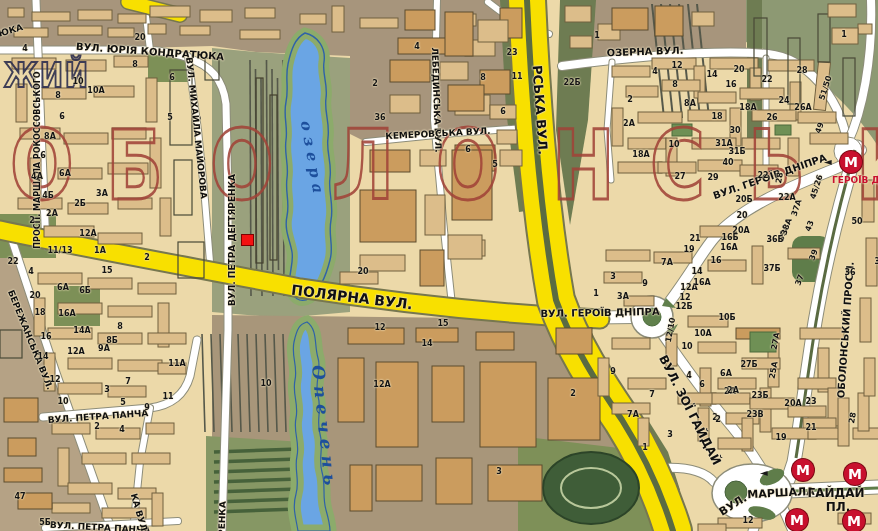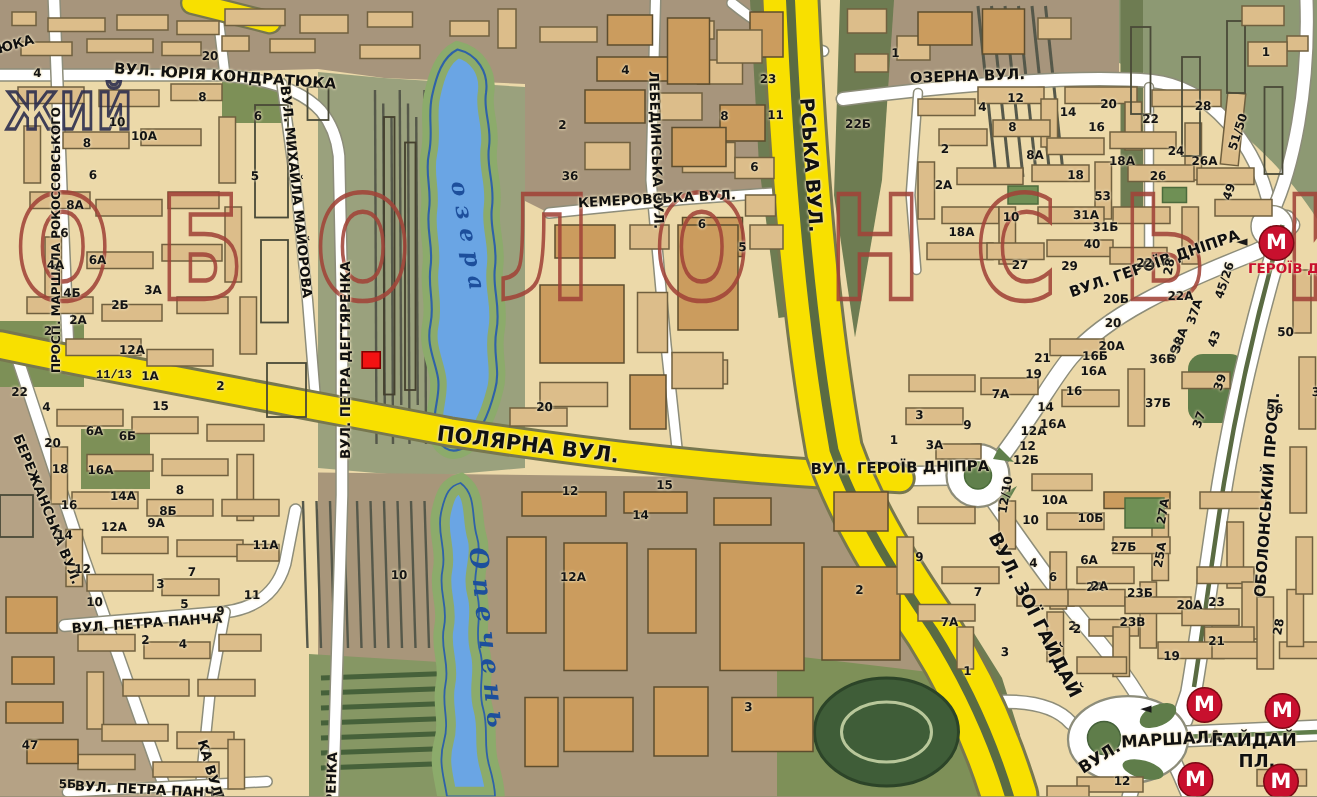--- a/index.html
+++ b/index.html
@@ -454,21 +454,21 @@
       <div class="num" style="left: 43px; top: 156px; transform: translate(-50%, -50%) rotate(0deg);">6</div>
       <div class="num" style="left: 65px; top: 174px; transform: translate(-50%, -50%) rotate(0deg);">6А</div>
       <div class="num" style="left: 37px; top: 177px; transform: translate(-50%, -50%) rotate(0deg);">4А</div>
       <div class="num" style="left: 48px; top: 196px; transform: translate(-50%, -50%) rotate(0deg);">4Б</div>
       <div class="num" style="left: 52px; top: 214px; transform: translate(-50%, -50%) rotate(0deg);">2А</div>
       <div class="num" style="left: 32px; top: 221px; transform: translate(-50%, -50%) rotate(0deg);">2</div>
       <div class="num" style="left: 80px; top: 204px; transform: translate(-50%, -50%) rotate(0deg);">2Б</div>
       <div class="num" style="left: 102px; top: 194px; transform: translate(-50%, -50%) rotate(0deg);">3А</div>
       <div class="num" style="left: 88px; top: 234px; transform: translate(-50%, -50%) rotate(0deg);">12А</div>
       <div class="num" style="left: 100px; top: 251px; transform: translate(-50%, -50%) rotate(0deg);">1А</div>
-      <div class="num" style="left: 76px; top: 251px; transform: translate(-50%, -50%) rotate(0deg); font-family: Liberation Mono, monospace;">11/13</div>
+      <div class="num" style="left: 60px; top: 251px; transform: translate(-50%, -50%) rotate(0deg);">11/13</div>
       <div class="num" style="left: 107px; top: 271px; transform: translate(-50%, -50%) rotate(0deg);">15</div>
       <div class="num" style="left: 13px; top: 262px; transform: translate(-50%, -50%) rotate(0deg);">22</div>
       <div class="num" style="left: 135px; top: 65px; transform: translate(-50%, -50%) rotate(0deg);">8</div>
       <div class="num" style="left: 172px; top: 78px; transform: translate(-50%, -50%) rotate(0deg);">6</div>
       <div class="num" style="left: 170px; top: 118px; transform: translate(-50%, -50%) rotate(0deg);">5</div>
       <div class="num" style="left: 417px; top: 47px; transform: translate(-50%, -50%) rotate(0deg);">4</div>
       <div class="num" style="left: 375px; top: 84px; transform: translate(-50%, -50%) rotate(0deg);">2</div>
       <div class="num" style="left: 380px; top: 118px; transform: translate(-50%, -50%) rotate(0deg);">36</div>
       <div class="num" style="left: 512px; top: 53px; transform: translate(-50%, -50%) rotate(0deg);">23</div>
       <div class="num" style="left: 517px; top: 77px; transform: translate(-50%, -50%) rotate(0deg);">11</div>
@@ -522,21 +522,21 @@
       <div class="num" style="left: 784px; top: 101px; transform: translate(-50%, -50%) rotate(0deg);">24</div>
       <div class="num" style="left: 826px; top: 88px; transform: translate(-50%, -50%) rotate(-72deg);">51/50</div>
       <div class="num" style="left: 675px; top: 85px; transform: translate(-50%, -50%) rotate(0deg);">8</div>
       <div class="num" style="left: 630px; top: 100px; transform: translate(-50%, -50%) rotate(0deg);">2</div>
       <div class="num" style="left: 690px; top: 104px; transform: translate(-50%, -50%) rotate(0deg);">8А</div>
       <div class="num" style="left: 748px; top: 108px; transform: translate(-50%, -50%) rotate(0deg);">18А</div>
       <div class="num" style="left: 717px; top: 117px; transform: translate(-50%, -50%) rotate(0deg);">18</div>
       <div class="num" style="left: 772px; top: 118px; transform: translate(-50%, -50%) rotate(0deg);">26</div>
       <div class="num" style="left: 803px; top: 108px; transform: translate(-50%, -50%) rotate(0deg);">26А</div>
       <div class="num" style="left: 629px; top: 124px; transform: translate(-50%, -50%) rotate(0deg);">2А</div>
-      <div class="num" style="left: 735px; top: 131px; transform: translate(-50%, -50%) rotate(0deg);">53</div>
+      <div class="num" style="left: 735px; top: 131px; transform: translate(-50%, -50%) rotate(0deg);">30</div>
       <div class="num" style="left: 674px; top: 145px; transform: translate(-50%, -50%) rotate(0deg);">10</div>
       <div class="num" style="left: 724px; top: 144px; transform: translate(-50%, -50%) rotate(0deg);">31А</div>
       <div class="num" style="left: 737px; top: 152px; transform: translate(-50%, -50%) rotate(0deg);">31Б</div>
       <div class="num" style="left: 728px; top: 163px; transform: translate(-50%, -50%) rotate(0deg);">40</div>
       <div class="num" style="left: 641px; top: 155px; transform: translate(-50%, -50%) rotate(0deg);">18А</div>
       <div class="num" style="left: 680px; top: 177px; transform: translate(-50%, -50%) rotate(0deg);">27</div>
       <div class="num" style="left: 713px; top: 178px; transform: translate(-50%, -50%) rotate(0deg);">29</div>
       <div class="num" style="left: 763px; top: 176px; transform: translate(-50%, -50%) rotate(0deg);">22</div>
       <div class="num" style="left: 744px; top: 200px; transform: translate(-50%, -50%) rotate(0deg);">20Б</div>
       <div class="num" style="left: 742px; top: 216px; transform: translate(-50%, -50%) rotate(0deg);">20</div>
@@ -566,21 +566,21 @@
       <div class="num" style="left: 613px; top: 277px; transform: translate(-50%, -50%) rotate(0deg);">3</div>
       <div class="num" style="left: 645px; top: 284px; transform: translate(-50%, -50%) rotate(0deg);">9</div>
       <div class="num" style="left: 623px; top: 297px; transform: translate(-50%, -50%) rotate(0deg);">3А</div>
       <div class="num" style="left: 596px; top: 294px; transform: translate(-50%, -50%) rotate(0deg);">1</div>
       <div class="num" style="left: 667px; top: 263px; transform: translate(-50%, -50%) rotate(0deg);">7А</div>
       <div class="num" style="left: 689px; top: 288px; transform: translate(-50%, -50%) rotate(0deg);">12А</div>
       <div class="num" style="left: 685px; top: 298px; transform: translate(-50%, -50%) rotate(0deg);">12</div>
       <div class="num" style="left: 684px; top: 307px; transform: translate(-50%, -50%) rotate(0deg);">12Б</div>
       <div class="num" style="left: 702px; top: 283px; transform: translate(-50%, -50%) rotate(0deg);">16А</div>
       <div class="num" style="left: 671px; top: 330px; transform: translate(-50%, -50%) rotate(-80deg);">12/10</div>
-      <div class="num" style="left: 727px; top: 318px; transform: translate(-50%, -50%) rotate(0deg); margin-top: 28px;">10Б</div>
+      <div class="num" style="left: 727px; top: 318px; transform: translate(-50%, -50%) rotate(0deg);">10Б</div>
       <div class="num" style="left: 703px; top: 334px; transform: translate(-50%, -50%) rotate(0deg);">10А</div>
       <div class="num" style="left: 776px; top: 341px; transform: translate(-50%, -50%) rotate(-80deg);">27А</div>
       <div class="num" style="left: 749px; top: 365px; transform: translate(-50%, -50%) rotate(0deg);">27Б</div>
       <div class="num" style="left: 774px; top: 370px; transform: translate(-50%, -50%) rotate(-80deg);">25А</div>
       <div class="num" style="left: 730px; top: 392px; transform: translate(-50%, -50%) rotate(0deg);">2А</div>
       <div class="num" style="left: 715px; top: 418px; transform: translate(-50%, -50%) rotate(0deg);">2</div>
       <div class="num" style="left: 726px; top: 374px; transform: translate(-50%, -50%) rotate(0deg);">6А</div>
       <div class="num" style="left: 702px; top: 385px; transform: translate(-50%, -50%) rotate(0deg);">6</div>
       <div class="num" style="left: 689px; top: 376px; transform: translate(-50%, -50%) rotate(0deg);">4</div>
       <div class="num" style="left: 687px; top: 347px; transform: translate(-50%, -50%) rotate(0deg);">10</div>

